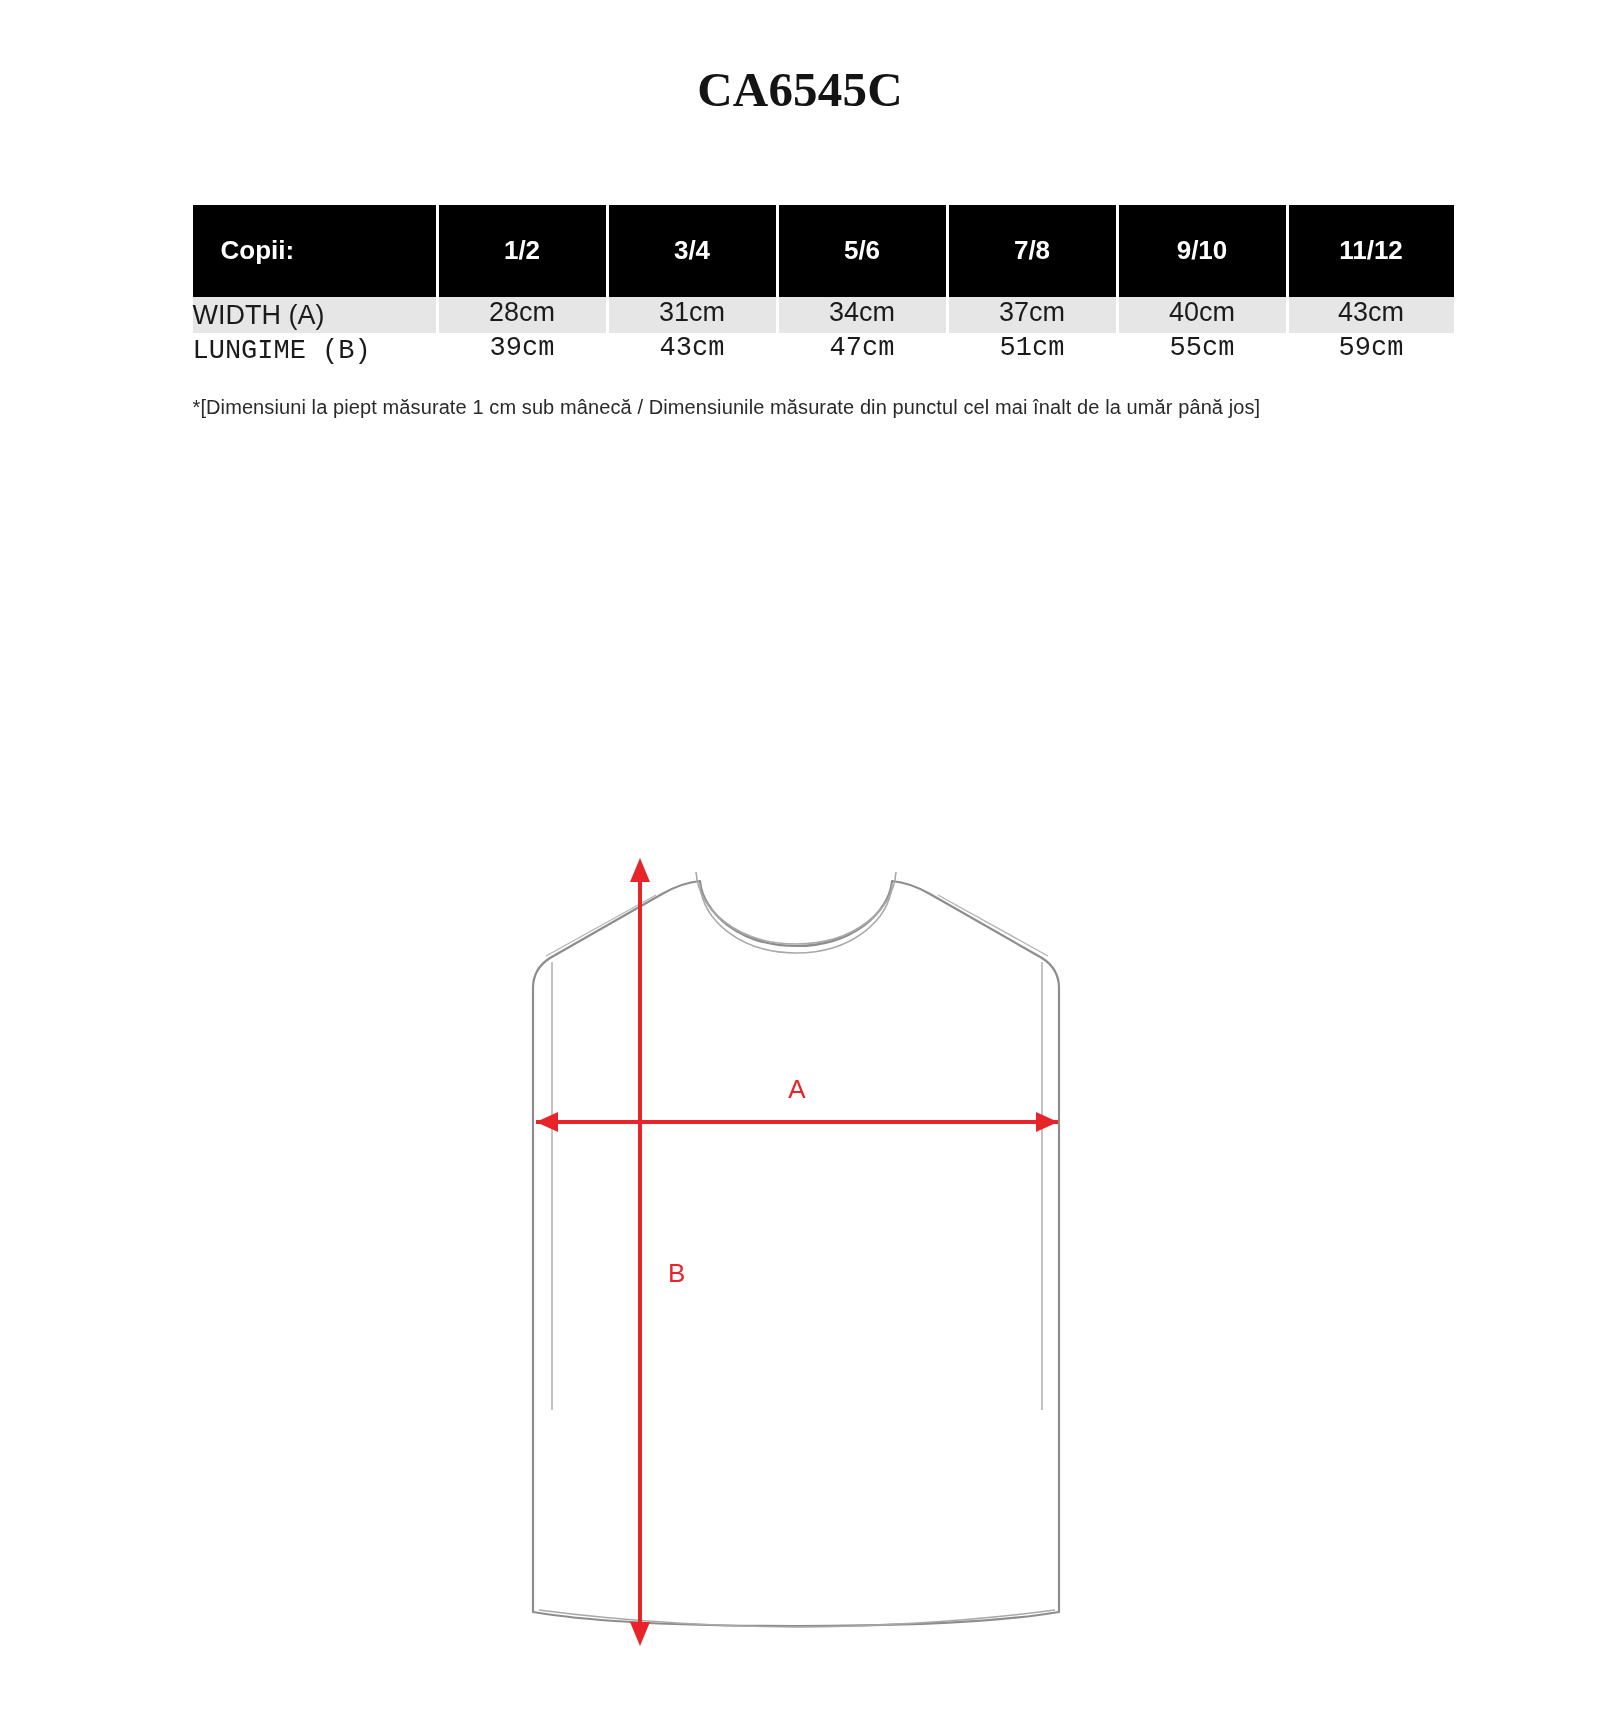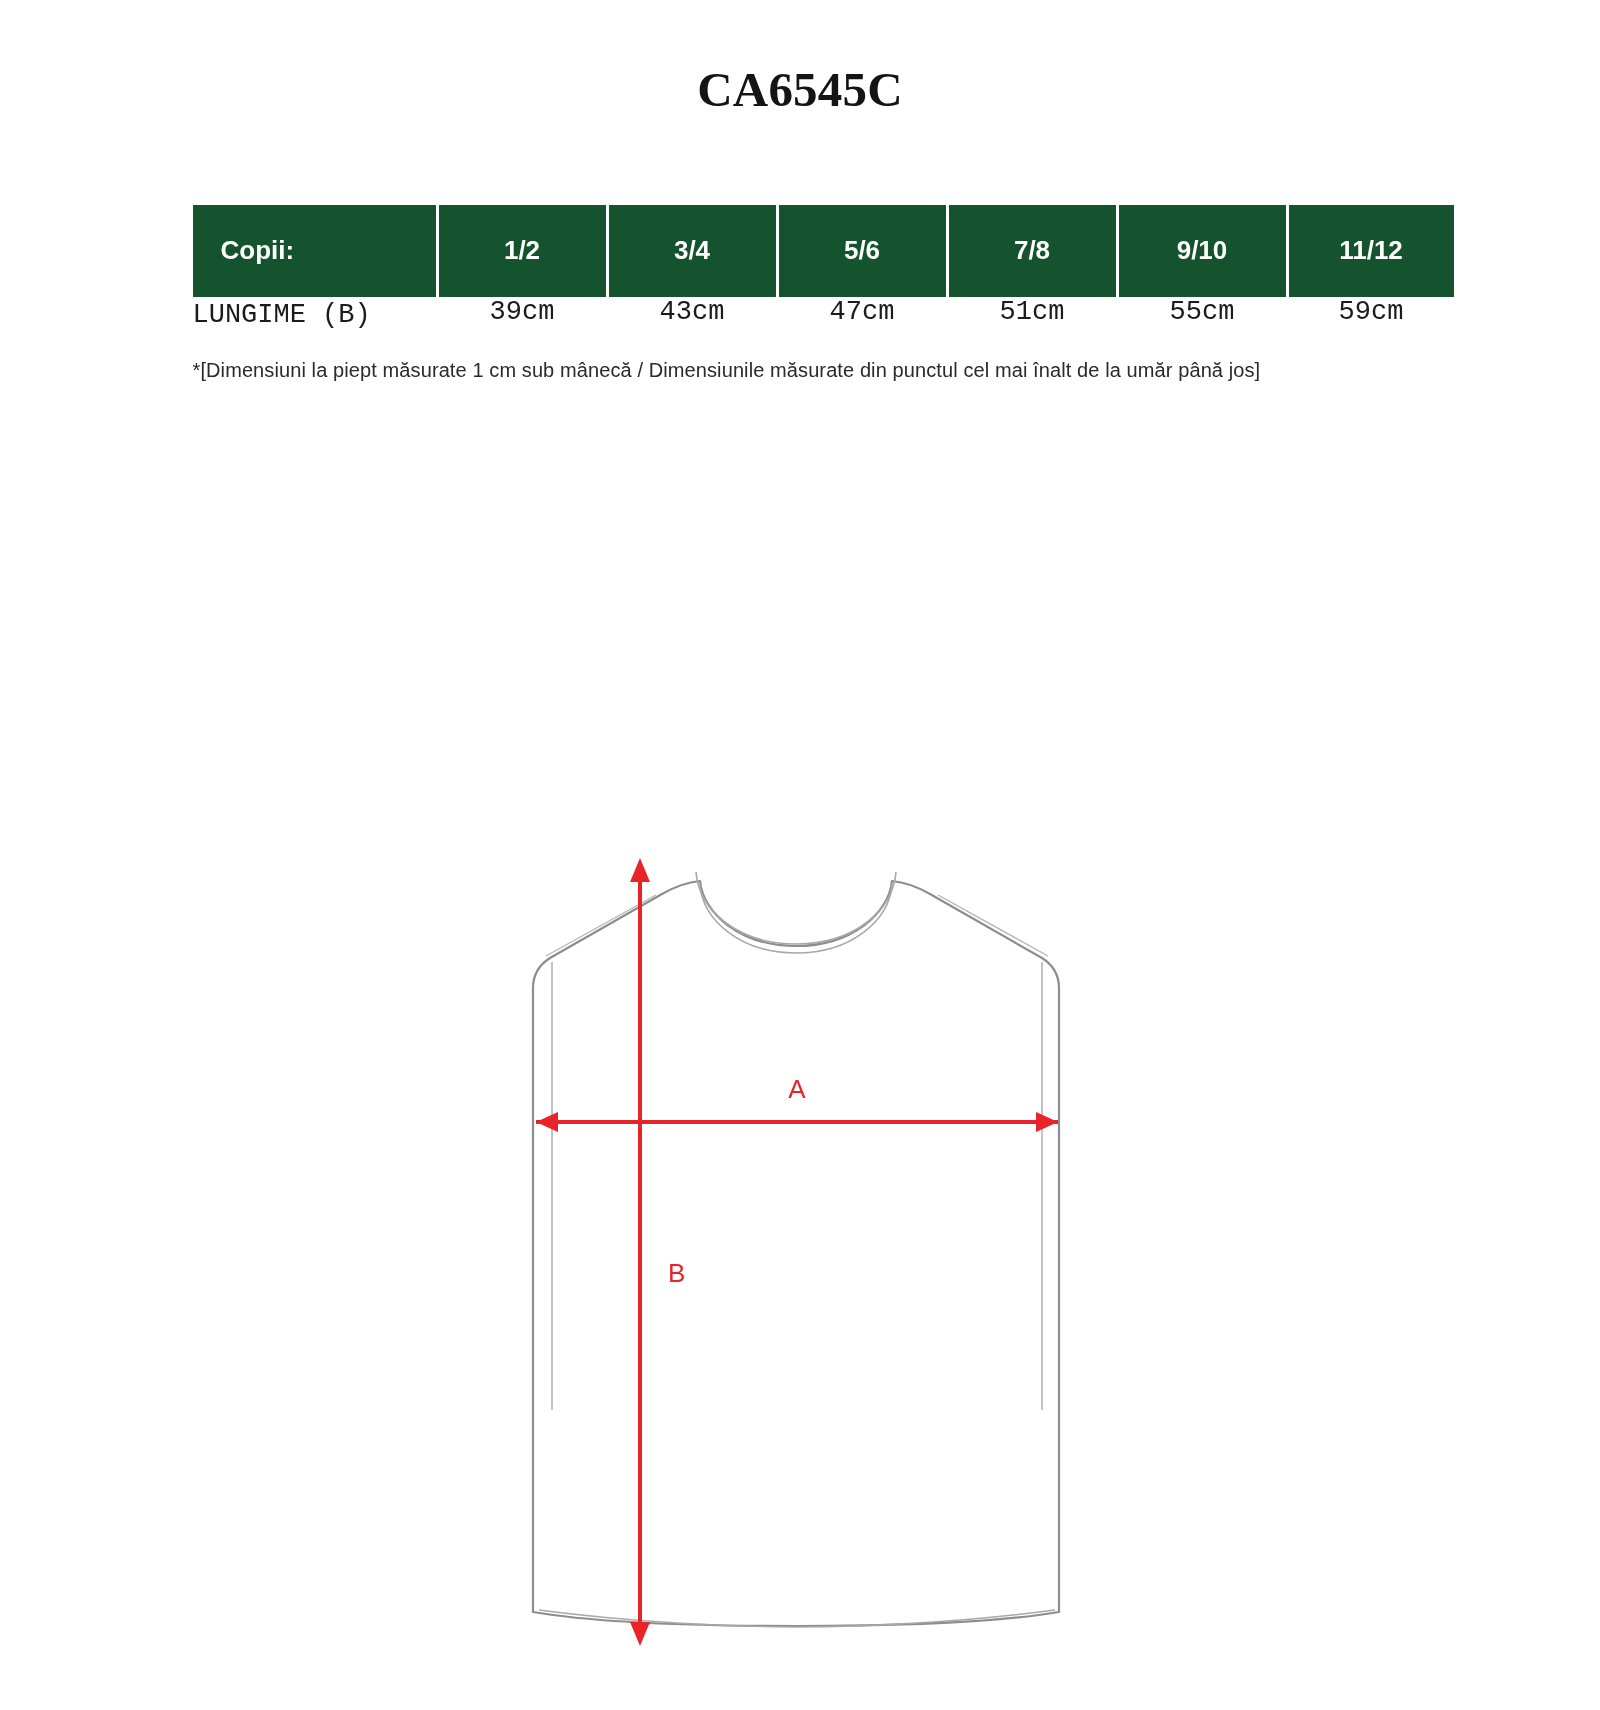--- a/index.html
+++ b/index.html
@@ -62,21 +62,21 @@
     width: 100%;
     margin-top: 34px;
     table-layout: fixed;
   }
   table.sizes th, table.sizes td {
     padding: 0;
     margin: 0;
   }
 
   .hdr-cell {
-    background: #14532d;
+    background: #000000;
     color: #ffffff;
     font-size: 26px;
     font-weight: bold;
     text-align: center;
     height: 92px;
     vertical-align: middle;
     border-right: 3px solid #ffffff;
   }
   .hdr-cell.first {
     text-align: left;
@@ -164,20 +164,29 @@
           <th class="hdr-cell first" style="width:215px;">Copii:</th>
           <th class="hdr-cell" style="width:167px;">1/2</th>
           <th class="hdr-cell" style="width:167px;">3/4</th>
           <th class="hdr-cell" style="width:167px;">5/6</th>
           <th class="hdr-cell" style="width:167px;">7/8</th>
           <th class="hdr-cell" style="width:167px;">9/10</th>
           <th class="hdr-cell last" style="width:165px;">11/12</th>
         </tr>
       </thead>
       <tbody>
+        <tr class="row-shaded">
+          <td class="lbl-cell">WIDTH (A)</td>
+          <td class="val-cell">28cm</td>
+          <td class="val-cell">31cm</td>
+          <td class="val-cell">34cm</td>
+          <td class="val-cell">37cm</td>
+          <td class="val-cell">40cm</td>
+          <td class="val-cell last">43cm</td>
+        </tr>
         <tr class="row-plain">
           <td class="lbl-cell">LUNGIME (B)</td>
           <td class="val-cell">39cm</td>
           <td class="val-cell">43cm</td>
           <td class="val-cell">47cm</td>
           <td class="val-cell">51cm</td>
           <td class="val-cell">55cm</td>
           <td class="val-cell last">59cm</td>
         </tr>
       </tbody>

